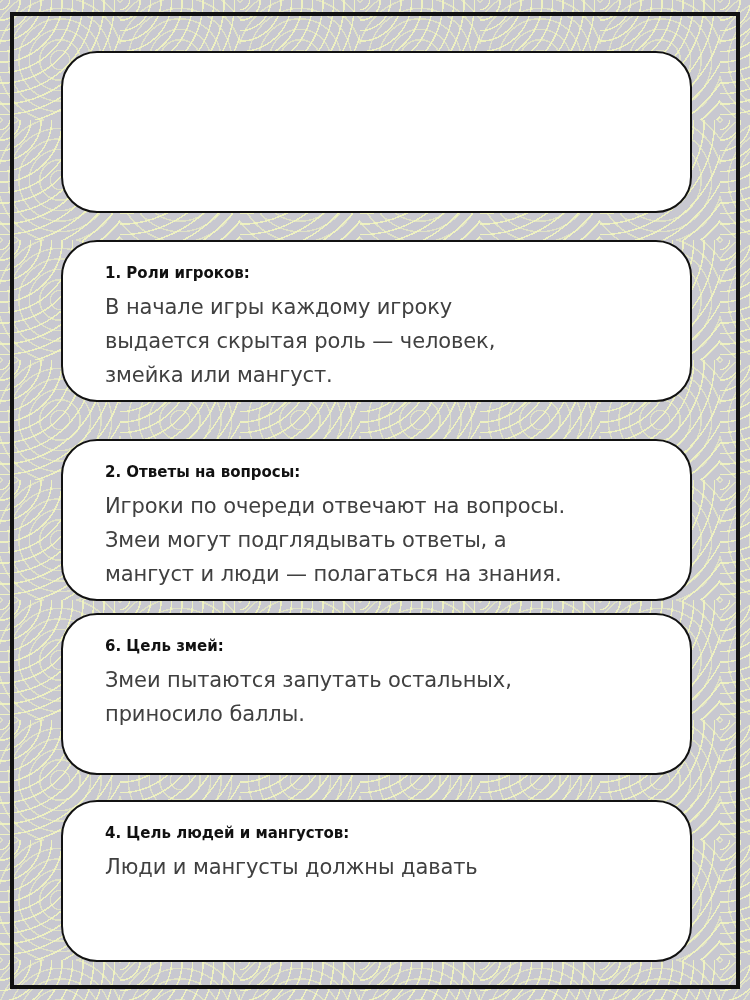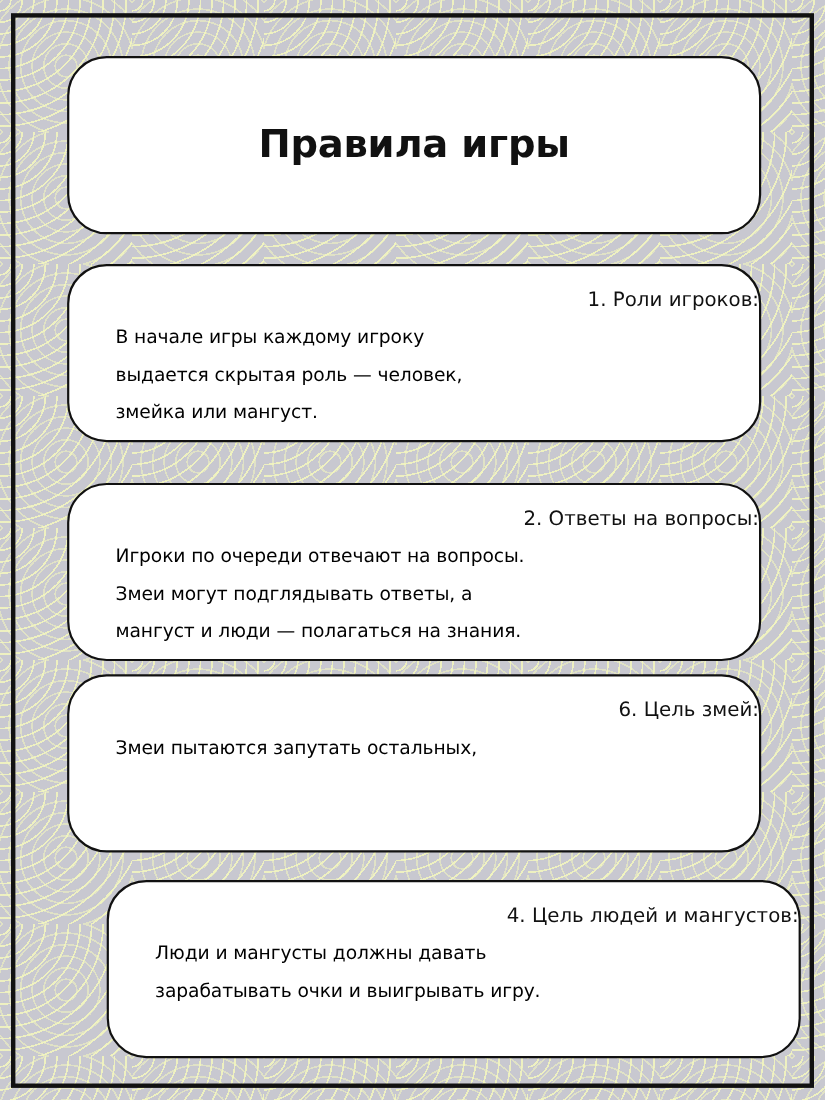--- a/index.html
+++ b/index.html
@@ -50,64 +50,62 @@
     font-size: 35px;
     line-height: 48px;
     color: #111111;
     letter-spacing: -0.2px;
     white-space: nowrap;
   }
   .rule-card {
     padding: 14px 0 0 42px;
   }
   .rule-heading {
-    font-weight: normal;
-    font-size: 18px;
+    font-weight: bold;
+    font-size: 15px;
     line-height: 34px;
     color: #111111;
     white-space: nowrap;
-    text-align: right;
   }
   .rule-line {
-    font-size: 17px;
+    font-size: 21px;
     line-height: 34px;
-    color: #000000;
+    color: #404040;
     white-space: nowrap;
     letter-spacing: -0.1px;
   }
   #card-1 { top: 240px; }
   #card-2 { top: 439px; }
   #card-3 { top: 613px; }
-  #card-4 { top: 800px; margin-left: 36px; }
+  #card-4 { top: 800px; }
 </style>
 </head>
 <body>
 
 <div class="frame"></div>
 
 <div class="card title-card">
-  <div class="title-line">Правила игры</div>
 </div>
 
 <div class="card rule-card" id="card-1">
   <div class="rule-heading">1. Роли игроков:</div>
   <div class="rule-line">В начале игры каждому игроку</div>
   <div class="rule-line">выдается скрытая роль — человек,</div>
   <div class="rule-line">змейка или мангуст.</div>
 </div>
 
 <div class="card rule-card" id="card-2">
   <div class="rule-heading">2. Ответы на вопросы:</div>
   <div class="rule-line">Игроки по очереди отвечают на вопросы.</div>
   <div class="rule-line">Змеи могут подглядывать ответы, а</div>
   <div class="rule-line">мангуст и люди — полагаться на знания.</div>
 </div>
 
 <div class="card rule-card" id="card-3">
   <div class="rule-heading">6. Цель змей:</div>
   <div class="rule-line">Змеи пытаются запутать остальных,</div>
+  <div class="rule-line">приносило баллы.</div>
 </div>
 
 <div class="card rule-card" id="card-4">
   <div class="rule-heading">4. Цель людей и мангустов:</div>
   <div class="rule-line">Люди и мангусты должны давать</div>
-  <div class="rule-line">зарабатывать очки и выигрывать игру.</div>
 </div>
 
 </body></html>

